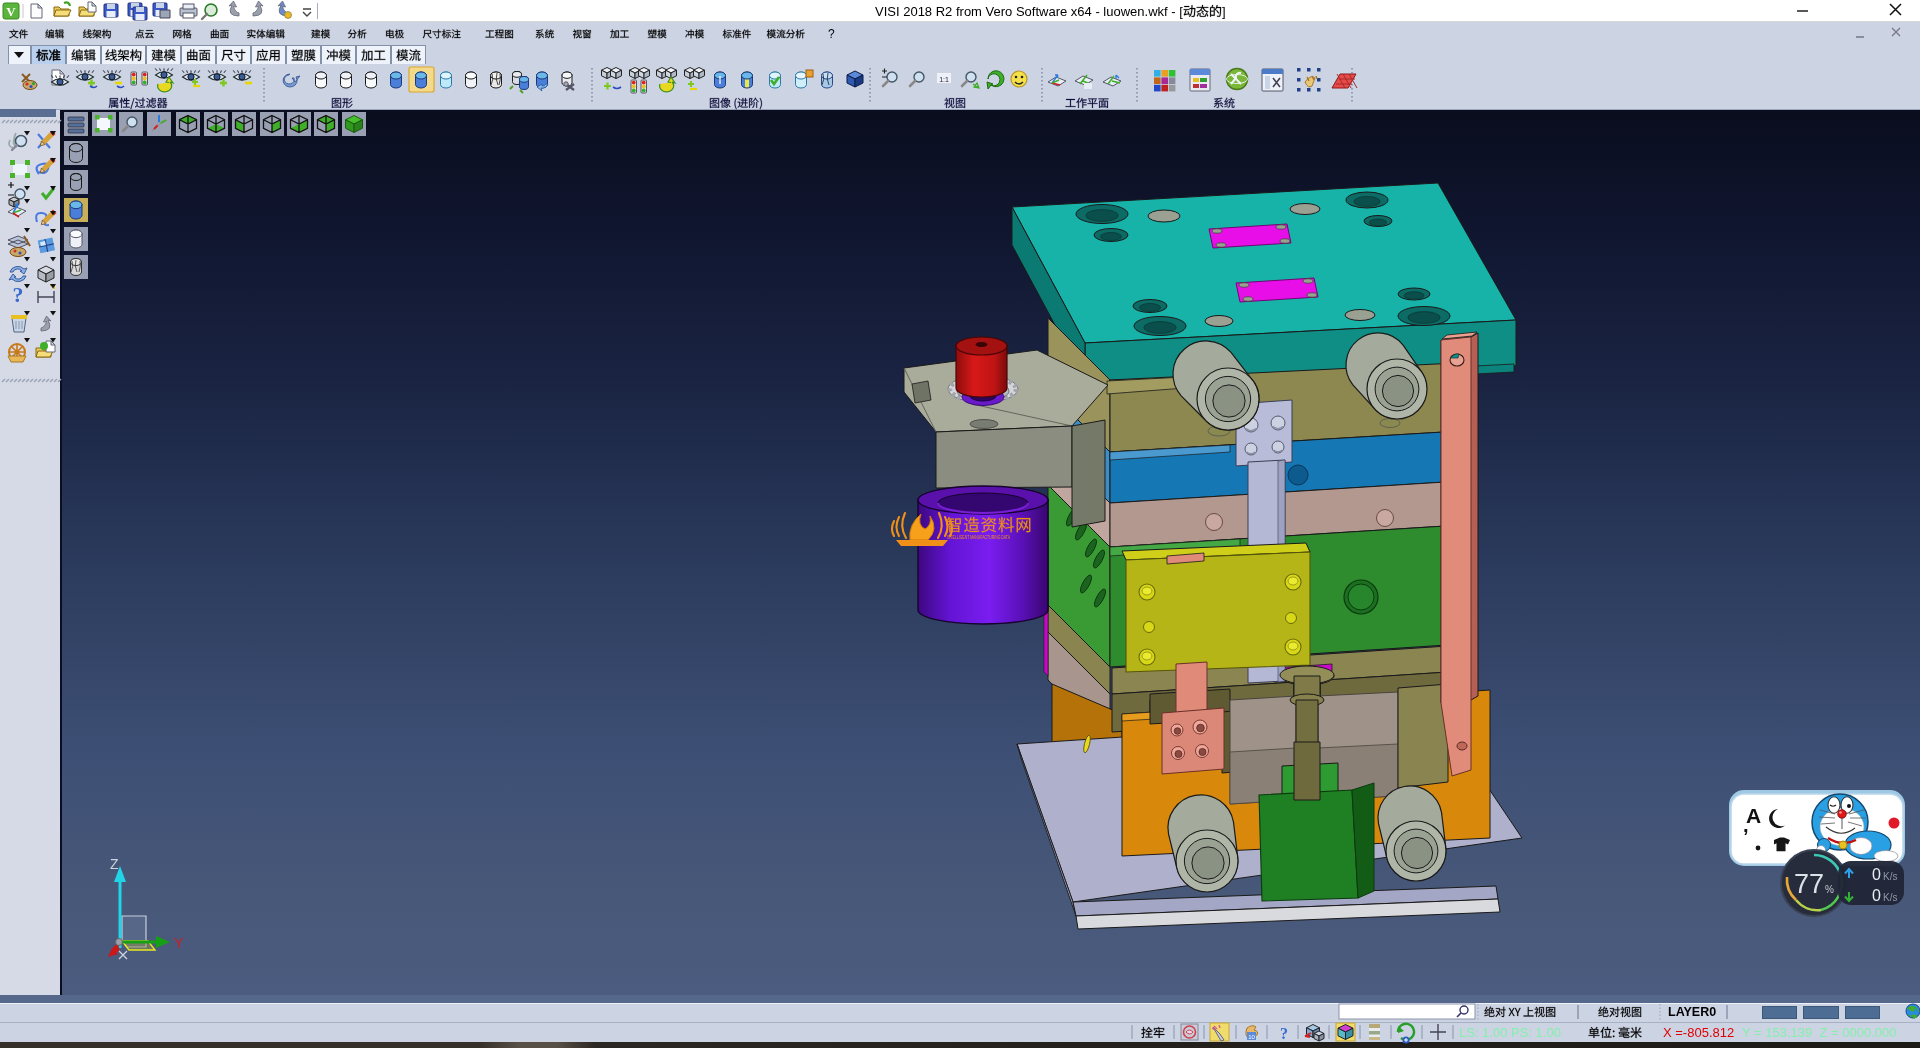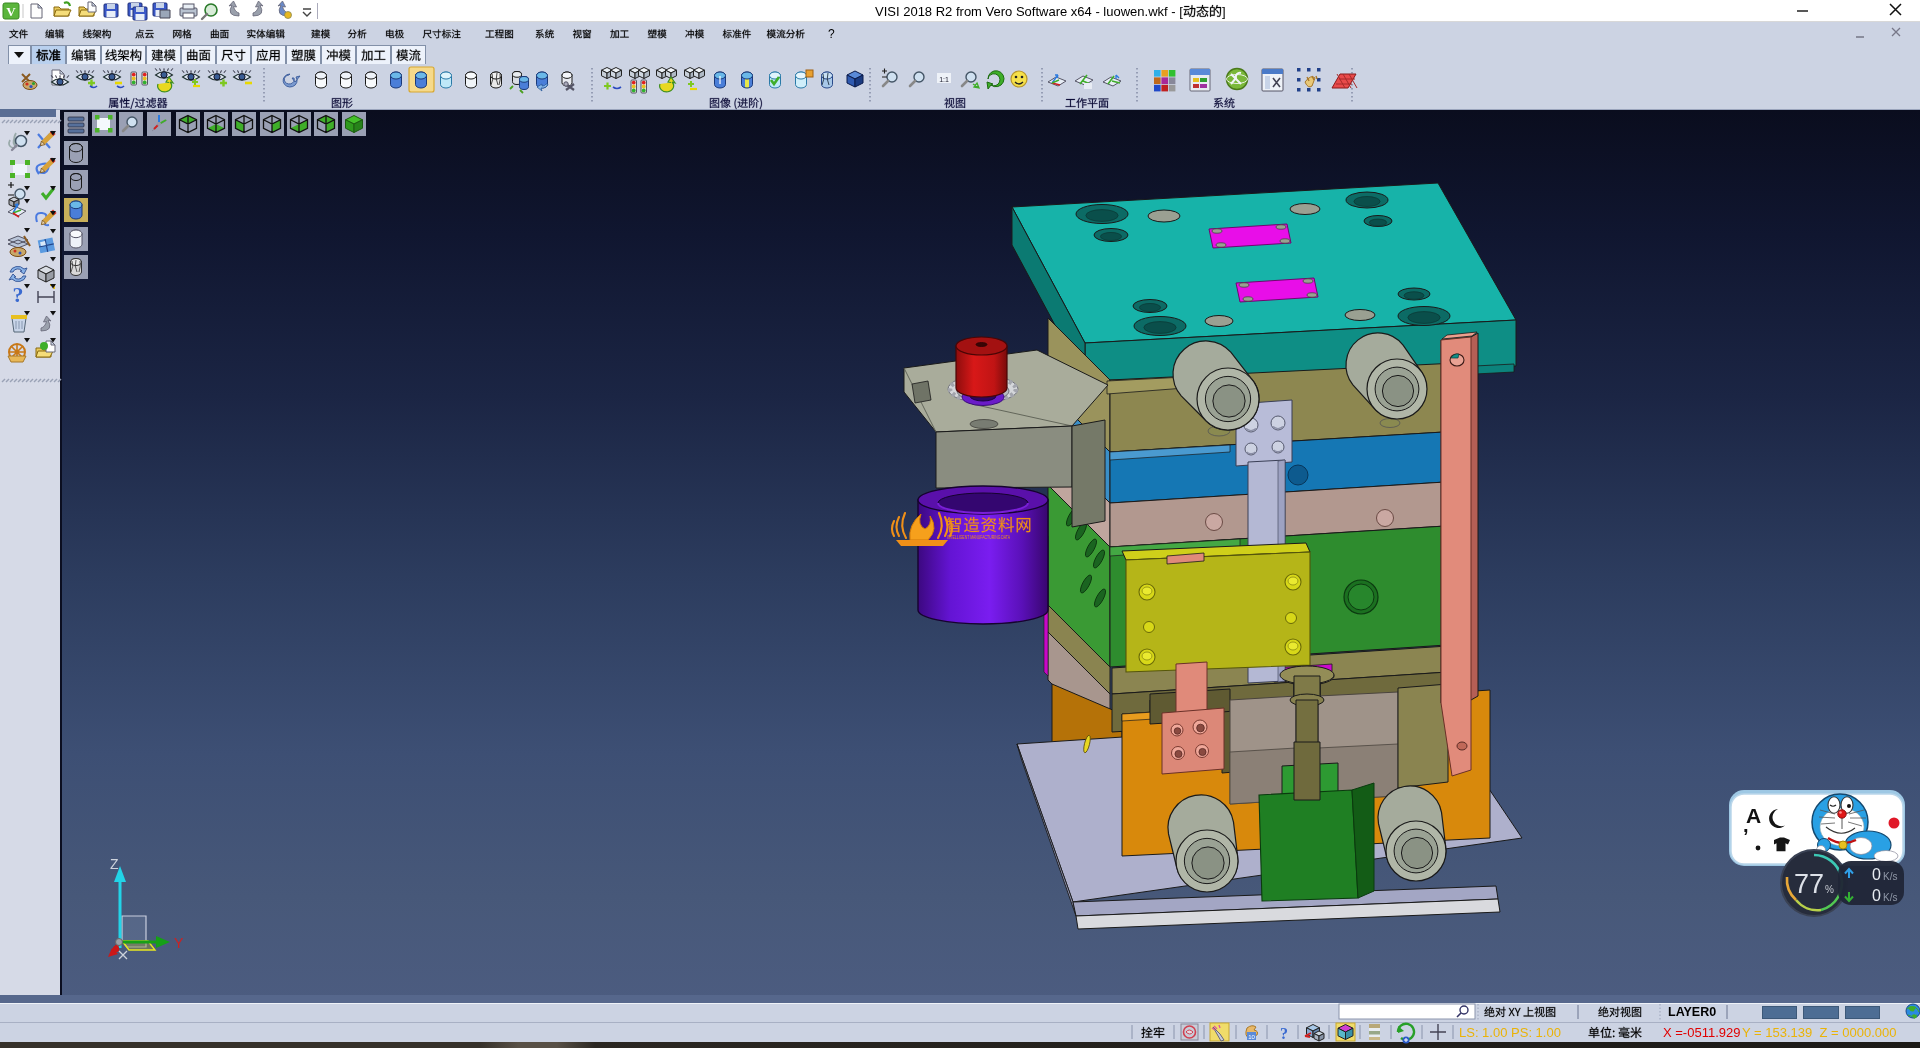--- a/index.html
+++ b/index.html
@@ -8,21 +8,21 @@
 #menubar{left:0;top:22px;width:1920px;height:22px;background:#ccd3e3}
 #tabbar{left:0;top:44px;width:1920px;height:20px;background:#ccd3e3}
 #toolbar{left:0;top:64px;width:1920px;height:46px;background:#ccd3e3;border-bottom:1px solid #9aa4bc}
 #dock{left:0;top:110px;width:62px;height:893px;background:#d6dae7;border-right:2px solid #0b0e20}
 #dockcap{left:0;top:109px;width:56px;height:8px;background:#5a6e94}
 #sb1{left:0;top:1003px;width:1920px;height:19px;background:#ccd3e3;border-top:1px solid #eef2f8}
 #sb2{left:0;top:1022px;width:1920px;height:20px;background:#ccd3e3;border-top:1px solid #a8b0c4}
 #sb3{left:0;top:1042px;width:1920px;height:6px;background:linear-gradient(90deg,#35302a 0%,#35302a 25%,#585046 27%,#585046 29%,#2b2722 31%,#23201c 60%,#1c1a17 100%)}
 .tab{position:absolute;top:45px;height:19px;background:#edf2fb;border:1px solid #8290a8;border-bottom:none}
 .tab.act{background:#b9d0ee}
-.ltx{position:absolute;font-size:13px;color:#eab308;white-space:pre}
+.ltx{position:absolute;font-size:13px;color:#86efac;white-space:pre}
 .box{position:absolute;background:#4d6d94;height:13px;top:1006px;border:1px solid #3c5878}
 </style></head>
 <body>
 <div id="vp" class="abs"></div>
 <svg class="abs" style="left:0;top:0" width="1920" height="1048" viewBox="0 0 1920 1048">
     <defs>
 <linearGradient id="gpur" x1="0" y1="0" x2="1" y2="0">
 <stop offset="0" stop-color="#3c0880"></stop>
         <stop offset="0.25" stop-color="#6414d4"></stop>
         <stop offset="0.55" stop-color="#7a1df0"></stop>
@@ -297,21 +297,21 @@
 <div id="dock" class="abs"></div>
 <div id="dockcap" class="abs"></div>
 <div class="abs" style="left:0;top:995px;width:1920px;height:8px;background:#56678c"></div>
 <div id="sb1" class="abs"></div>
 <div id="sb2" class="abs"></div>
 <div id="sb3" class="abs"></div>
 <div class="box" style="left:1762px;width:35px"></div>
 <div class="box" style="left:1803px;width:36px"></div>
 <div class="box" style="left:1845px;width:35px"></div>
 <div class="ltx" style="left:1459px;top:1025px">LS: 1.00 PS: 1.00</div>
-<div class="ltx" style="left:1663px;top:1025px;color:#e00000">X =-0511.929</div>
+<div class="ltx" style="left:1663px;top:1025px;color:#e00000">X =-805.812</div>
 <div class="ltx" style="left:1742px;top:1025px">Y = 153.139  Z = 0000.000</div>
 <svg class="abs" style="left:0;top:0" width="1920" height="1048" viewBox="0 0 1920 1048">
     <rect x="3" y="3" width="16" height="16" fill="#5bb53c" rx="2" stroke="#3a8a22" stroke-width="1"></rect>
     <text x="11" y="16" font-size="13" font-weight="bold" fill="#fff" text-anchor="middle" font-family="Liberation Serif">V</text>
     <rect x="22.5" y="4" width="1" height="14" fill="#c8c8c8"></rect>
     <polygon points="31.0,4.0 38.0,4.0 42.0,8.0 42.0,18.0 31.0,18.0" fill="#fdfdfd" stroke="#667" stroke-width="1"></polygon>
     <polygon points="38.0,4.0 38.0,8.0 42.0,8.0" fill="#cdd8e8" stroke="#667" stroke-width="1"></polygon>
     <polygon points="54.0,7.0 59.0,7.0 61.0,9.0 69.0,9.0 69.0,16.0 54.0,16.0" fill="#e8c95a" stroke="#8a6a10" stroke-width="1"></polygon>
     <polygon points="56.0,10.0 71.0,10.0 68.0,16.0 54.0,16.0" fill="#f5dd7a" stroke="#8a6a10" stroke-width="1"></polygon>
     <path d="M64,3 q5,-2 6,3" fill="none" stroke="#3f9f1f" stroke-width="2.2"></path>

